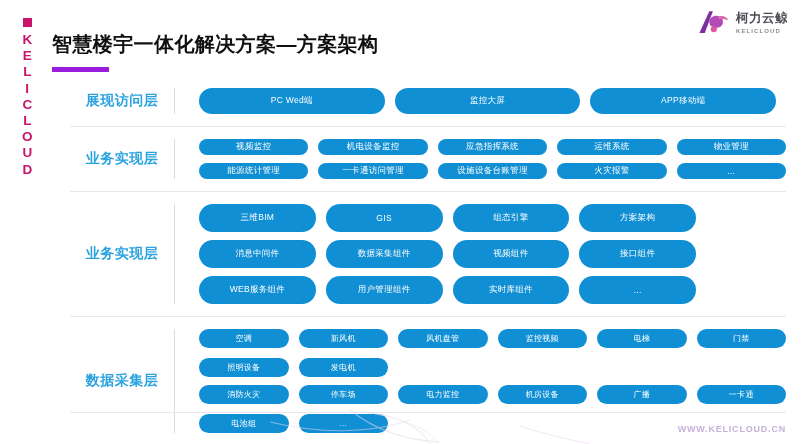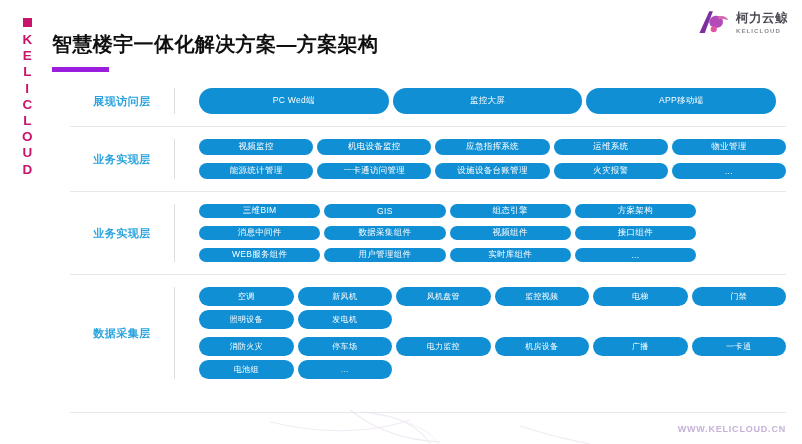--- a/index.html
+++ b/index.html
@@ -79,21 +79,21 @@
   .layer {
     display: flex;
     align-items: center;
     position: relative;
   }
   .layer + .layer { border-top: 1px solid #e8e8ea; }
 
   .layer-label {
     width: 104px;
     flex: none;
-    font-size: 11px;
+    font-size: 14px;
     font-weight: bold;
     color: #2aa3df;
     text-align: center;
     letter-spacing: 0.5px;
   }
   .layer-sep {
     width: 1px;
     flex: none;
     align-self: stretch;
     margin: 12px 0;
@@ -101,21 +101,21 @@
   }
   .layer-grid {
     flex: 1;
     display: flex;
     flex-direction: column;
     gap: 8px;
     padding: 12px 0 12px 24px;
   }
   .pill-row {
     display: grid;
-    gap: 4px;
+    gap: 10px;
   }
   .pill-row.cols-3 { grid-template-columns: repeat(3, 1fr); padding-right: 10px; }
   .pill-row.cols-5 { grid-template-columns: repeat(5, 1fr); }
   .pill-row.cols-4 { grid-template-columns: repeat(4, 1fr); padding-right: 90px; }
   .pill-row.cols-8 { grid-template-columns: repeat(6, 1fr); }
 
   .pill {
     background: #108fd4;
     color: #ffffff;
     border-radius: 18px;
@@ -125,21 +125,21 @@
     padding: 6px 2px;
     height: 22px;
     display: flex;
     align-items: center;
     justify-content: center;
     white-space: nowrap;
     overflow: hidden;
   }
   .layer-1 .pill { height: 26px; border-radius: 14px; font-size: 8.5px; }
   .layer-2 .pill { height: 16px; border-radius: 13px; }
-  .layer-3 .pill { height: 14px; border-radius: 14px; }
+  .layer-3 .pill { height: 28px; border-radius: 14px; }
   .layer-4 .pill { height: 19px; border-radius: 11px; font-size: 8px; }
 
   
   .bottom-rule {
     position: absolute;
     left: 70px; right: 16px; top: 412px;
     height: 1px;
     background: #e8e8ea;
   }
   .watermark {

